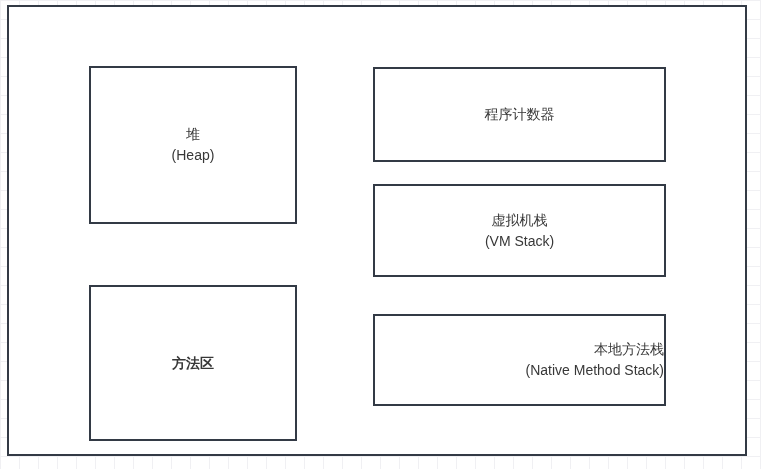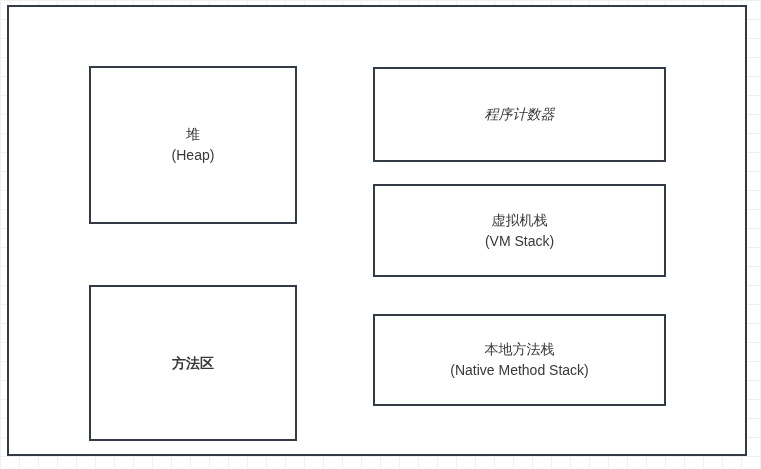--- a/index.html
+++ b/index.html
@@ -41,24 +41,24 @@
     text-align: center;
     color: #383838;
     font-size: 14px;
     line-height: 21px;
   }
   .node .line {
     white-space: nowrap;
   }
   
   #node-heap            { left: 89px;  top: 66px;  width: 208px; height: 158px; }
-  #node-program-counter { left: 373px; top: 67px;  width: 293px; height: 95px; font-style: italic;  }
+  #node-program-counter { left: 373px; top: 67px;  width: 293px; height: 95px;  }
   #node-vm-stack        { left: 373px; top: 184px; width: 293px; height: 93px; text-align: center;  }
   #node-method-area     { left: 89px;  top: 285px; width: 208px; height: 156px; font-weight: bold; }
-  #node-native-stack    { left: 373px; top: 314px; width: 293px; height: 92px;  }
+  #node-native-stack    { left: 373px; top: 314px; width: 293px; height: 92px; align-items: flex-end;  }
 </style>
 </head>
 <body>
 
 <div class="outer-container">
 
   
 </div>
 
 <div class="node" id="node-heap">

